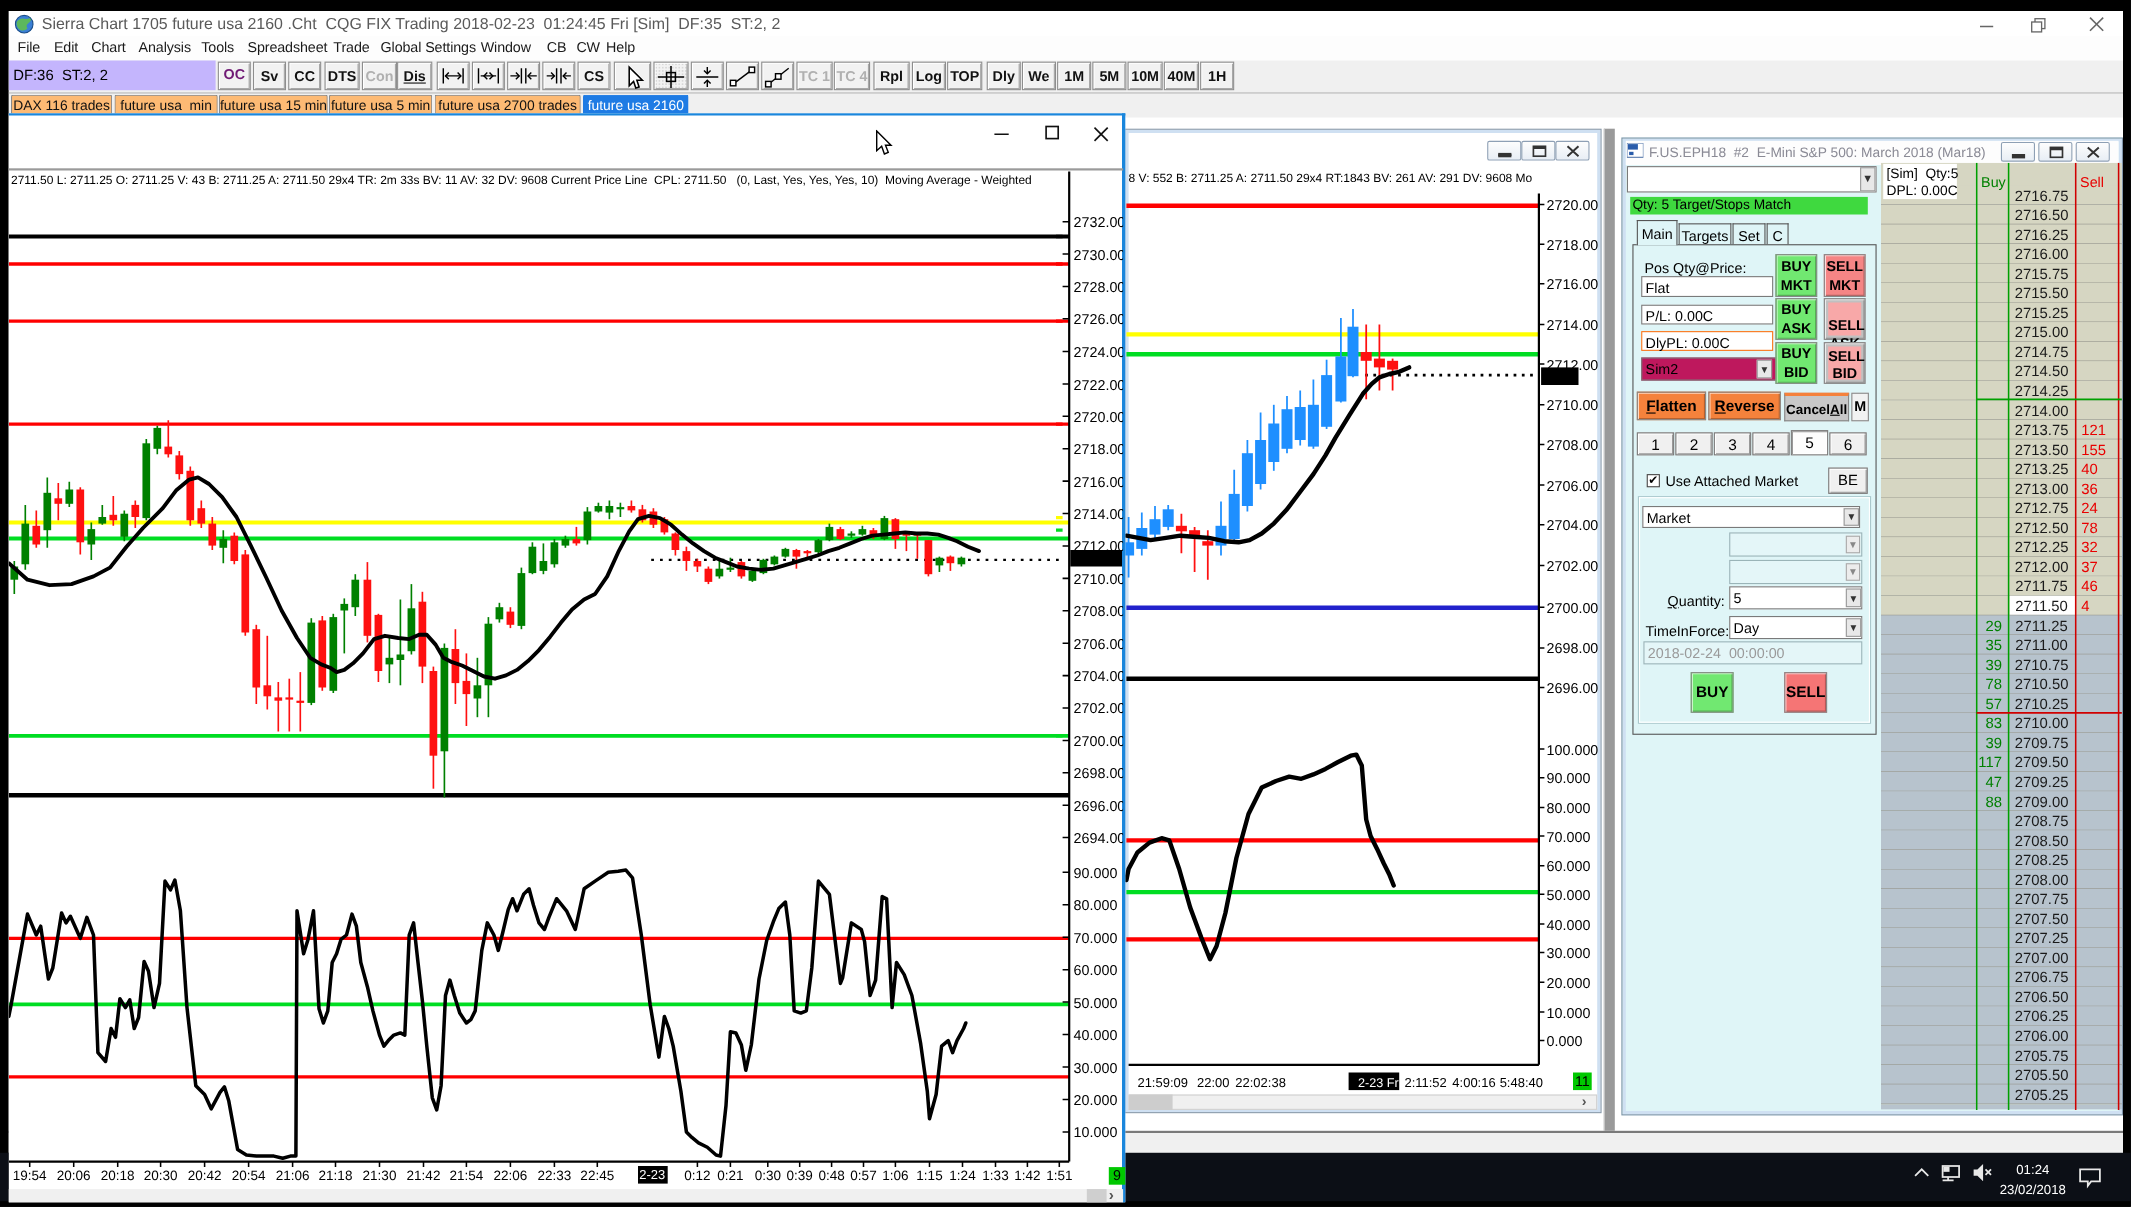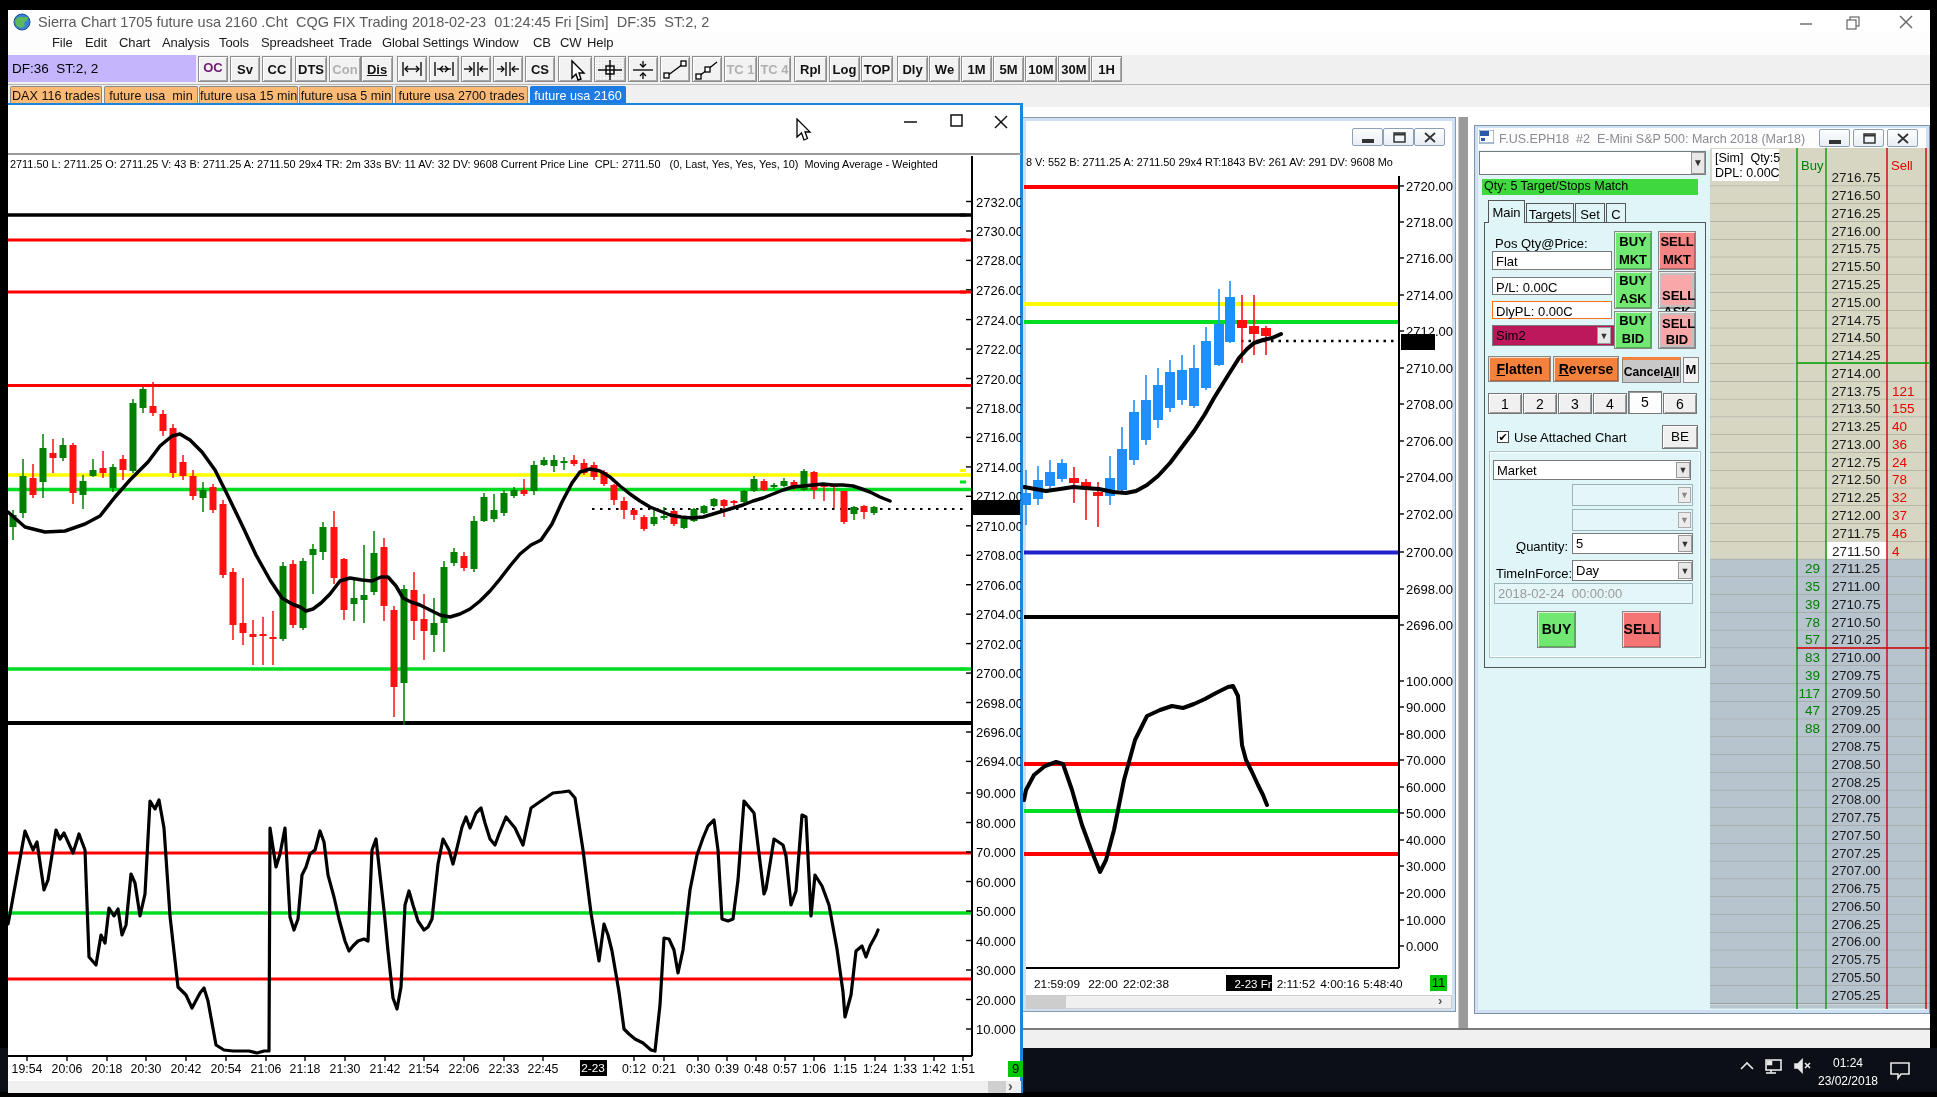--- a/index.html
+++ b/index.html
@@ -5,21 +5,21 @@
 html,body { width:1937px; height:1097px; background:#000; overflow:hidden;
   font-family:"Liberation Sans", sans-serif; }
 #scr { position:absolute; left:0; top:0; width:1937px; height:1097px; background:#000; }
 .abs { position:absolute; }
 .btn { position:absolute; background:#f2f2f2; border:1px solid #8e8e8e;
   box-shadow:inset 1px 1px 0 #ffffff, inset -1px -1px 0 #a8a8a8;
   font-size:13px; font-weight:bold; color:#111; text-align:center; }
 .tab { position:absolute; top:86px; height:21px; background:#fdba74;
   border:1px solid #898989; border-bottom:none; color:#111;
   text-align:center; padding-top:2px; border-radius:2px 2px 0 0; white-space:nowrap; overflow:hidden; font-size:12.6px;}
-.mi { display:inline-block; font-size:13px; color:#1a1a1a; letter-spacing:-0.1px;margin-left:36px; }
+.mi { display:inline-block; font-size:13px; color:#1a1a1a; letter-spacing:-0.1px; }
 .wbtn3 { position:absolute; width:31px; height:18px; background:linear-gradient(#fdfdfd,#e8eef5);
   border:1px solid #8ea0b5; border-radius:2px; text-align:center; font-size:11px; color:#222; line-height:16px;}
 </style></head>
 <body>
 <div id="scr">
 
 <div class="abs" style="left:8px; top:10px; width:1922px; height:1038px; background:#ffffff;"></div>
 <div class="abs" style="left:8px; top:10px; width:1922px; height:23px; background:#ffffff;"></div>
 <svg class="abs" style="left:13px; top:13px;" width="18" height="18" viewBox="0 0 18 18">
 <circle cx="9" cy="9" r="8" fill="#3a7fd5"></circle>
@@ -130,21 +130,21 @@
 <div class="btn" style="left:724px; top:56px; width:33px; height:26px; color:#b0b0b0; padding-top:5px;">TC 1</div>
 <div class="btn" style="left:758px; top:56px; width:33px; height:26px; color:#b0b0b0; padding-top:5px;">TC 4</div>
 <div class="btn" style="left:794px; top:56px; width:33px; height:26px; color:#111; padding-top:5px;">Rpl</div>
 <div class="btn" style="left:829px; top:56px; width:31px; height:26px; color:#111; padding-top:5px;">Log</div>
 <div class="btn" style="left:861px; top:56px; width:32px; height:26px; color:#111; padding-top:5px;">TOP</div>
 <div class="btn" style="left:897px; top:56px; width:31px; height:26px; color:#111; padding-top:5px;">Dly</div>
 <div class="btn" style="left:929px; top:56px; width:31px; height:26px; color:#111; padding-top:5px;">We</div>
 <div class="btn" style="left:961px; top:56px; width:31px; height:26px; color:#111; padding-top:5px;">1M</div>
 <div class="btn" style="left:993px; top:56px; width:31px; height:26px; color:#111; padding-top:5px;">5M</div>
 <div class="btn" style="left:1025px; top:56px; width:32px; height:26px; color:#111; padding-top:5px;">10M</div>
-<div class="btn" style="left:1058px; top:56px; width:32px; height:26px; color:#111; padding-top:5px;">30M</div>
+<div class="btn" style="left:1058px; top:56px; width:32px; height:26px; color:#111; padding-top:5px;">40M</div>
 <div class="btn" style="left:1091px; top:56px; width:31px; height:26px; color:#111; padding-top:5px;">1H</div>
 <div class="abs" style="left:8px; top:84px; width:1922px; height:23px; background:#f0f0f0; border-top:1px solid #b5b5b5;"></div>
 <div class="tab" style="left:10px; width:92px;">DAX 116 trades</div>
 <div class="tab" style="left:104px; width:94px;">future usa&nbsp; min</div>
 <div class="tab" style="left:199px; width:99px;">future usa 15 min</div>
 <div class="tab" style="left:299px; width:94px;">future usa 5 min</div>
 <div class="tab" style="left:395px; width:133px;">future usa 2700 trades</div>
 <div class="tab" style="left:530px; width:96px; background:#1e7be4; color:#fff; border-color:#1e7be4;">future usa 2160</div>
 <div class="abs" style="left:8px; top:107px; width:1922px; height:921px; background:#ffffff;"></div>
 <div class="abs" style="left:8px; top:1028px; width:1922px; height:2px; background:#7a7a7a;"></div>
@@ -345,21 +345,21 @@
 <div class="abs" style="left:1553px; top:356px; width:66px; height:26px; background:#f5823c; border:1px solid #888; box-shadow:inset 1px 1px 0 rgba(255,255,255,.7), inset -1px -1px 0 rgba(0,0,0,.25); font-size:14px; font-weight:bold; color:#000; text-align:center; display:flex; align-items:center; justify-content:center; line-height:1.35; z-index:2;"><u>R</u>everse</div>
 <div class="abs" style="left:1622px; top:357px; width:59px; height:26px; background:#c8c8c8; border:1px solid #888; border-top:3px solid #f5823c; font-size:12.2px; font-weight:bold; text-align:center; padding-top:5px; z-index:2;">Cancel<u>A</u>ll</div>
 <div class="abs" style="left:1683px; top:357px; width:16px; height:26px; background:#f2f2f2; border:1px solid #888; font-size:13px; font-weight:bold; text-align:center; padding-top:4px; z-index:2;">M</div>
 <div class="abs" style="left:1488px; top:393px; width:34px; height:21px; background:#f0f0f0; border:1px solid #777; box-shadow:inset 1px 1px 0 #fff, inset -1px -1px 0 #999; font-size:14px; text-align:center; padding-top:2px; z-index:2;">1</div>
 <div class="abs" style="left:1523px; top:393px; width:34px; height:21px; background:#f0f0f0; border:1px solid #777; box-shadow:inset 1px 1px 0 #fff, inset -1px -1px 0 #999; font-size:14px; text-align:center; padding-top:2px; z-index:2;">2</div>
 <div class="abs" style="left:1558px; top:393px; width:34px; height:21px; background:#f0f0f0; border:1px solid #777; box-shadow:inset 1px 1px 0 #fff, inset -1px -1px 0 #999; font-size:14px; text-align:center; padding-top:2px; z-index:2;">3</div>
 <div class="abs" style="left:1593px; top:393px; width:34px; height:21px; background:#f0f0f0; border:1px solid #777; box-shadow:inset 1px 1px 0 #fff, inset -1px -1px 0 #999; font-size:14px; text-align:center; padding-top:2px; z-index:2;">4</div>
 <div class="abs" style="left:1628px; top:391px; width:34px; height:23px; background:#fdfdfd; border:1px solid #777; box-shadow:inset 1px 1px 0 #999, inset -1px -1px 0 #fff; font-size:14px; text-align:center; padding-top:2px; z-index:2;">5</div>
 <div class="abs" style="left:1663px; top:393px; width:34px; height:21px; background:#f0f0f0; border:1px solid #777; box-shadow:inset 1px 1px 0 #fff, inset -1px -1px 0 #999; font-size:14px; text-align:center; padding-top:2px; z-index:2;">6</div>
 <div class="abs" style="left:1497px; top:431px; width:12px; height:12px; background:#fff; border:1px solid #444; z-index:2; font-size:11px; line-height:11px; text-align:center;">✔</div>
-<div class="abs" style="left:1514px; top:430px; font-size:13px; z-index:2;">Use Attached Chart</div>
+<div class="abs" style="left:1514px; top:430px; font-size:13px; z-index:2;">Use Attached Market</div>
 <div class="abs" style="left:1662px; top:425px; width:36px; height:24px; background:#f0f0f0; border:1px solid #777; box-shadow:inset 1px 1px 0 #fff, inset -1px -1px 0 #999; font-size:13.5px; text-align:center; padding-top:3px; z-index:2;">BE</div>
 <div class="abs" style="left:1490px; top:452px; width:210px; height:205px; border:1.5px solid #fff; box-shadow:0 0 0 1px #aac8cc; z-index:1;"></div>
 <div class="abs" style="left:1493px; top:460px; width:198px; height:20px; background:#fff; border:1px solid #7a7a7a; font-size:13px; color:#000; padding:2px 0 0 3px; z-index:2;">Market</div>
 <div class="abs" style="left:1676px; top:462px; width:14px; height:16px; background:#e8e8e8; border:1px solid #999; font-size:9px; text-align:center; line-height:15px; color:#333; z-index:3;">▼</div>
 <div class="abs" style="left:1572px; top:484px; width:121px; height:22px; background:#e4f6f8; border:1px solid #9ab4b8; font-size:13px; color:#000; padding:2px 0 0 3px; z-index:2;"></div>
 <div class="abs" style="left:1678px; top:487px; width:13px; height:16px; background:#ececec; border:1px solid #aaa; font-size:9px; text-align:center; line-height:15px; color:#888; z-index:3;">▼</div>
 <div class="abs" style="left:1572px; top:509px; width:121px; height:22px; background:#e4f6f8; border:1px solid #9ab4b8; font-size:13px; color:#000; padding:2px 0 0 3px; z-index:2;"></div>
 <div class="abs" style="left:1678px; top:512px; width:13px; height:16px; background:#ececec; border:1px solid #aaa; font-size:9px; text-align:center; line-height:15px; color:#888; z-index:3;">▼</div>
 <div class="abs" style="left:1516px; top:539px; font-size:13px; z-index:2;"><u>Q</u>uantity:</div>
 <div class="abs" style="left:1572px; top:533px; width:121px; height:21px; background:#fff; border:1px solid #7a7a7a; font-size:13px; color:#000; padding:2px 0 0 3px; z-index:2;">5</div>

